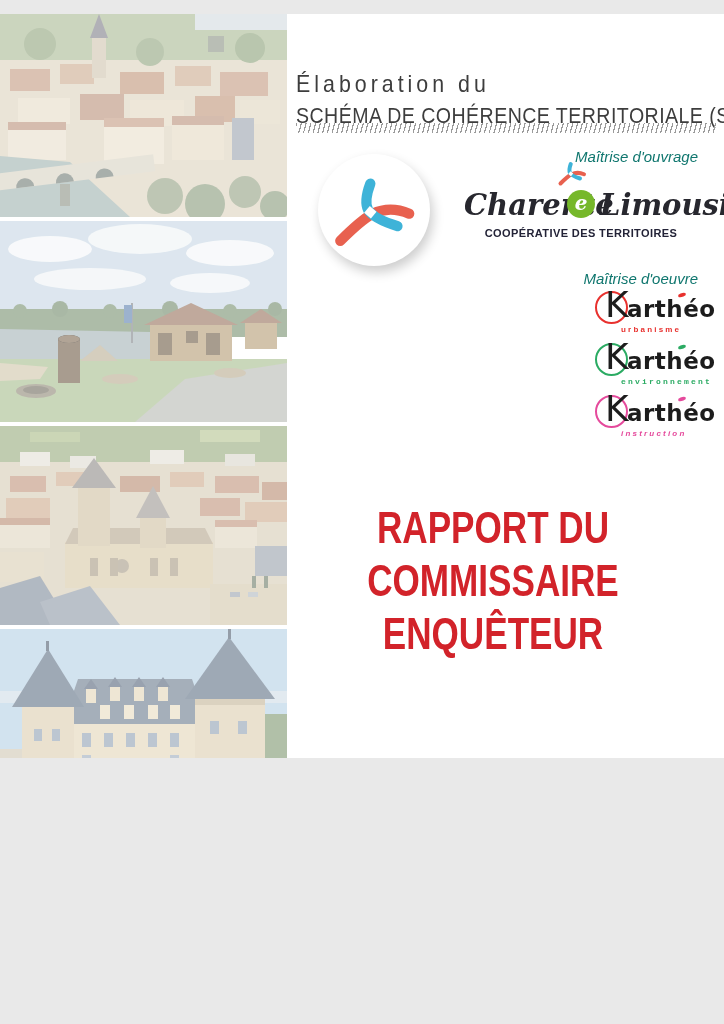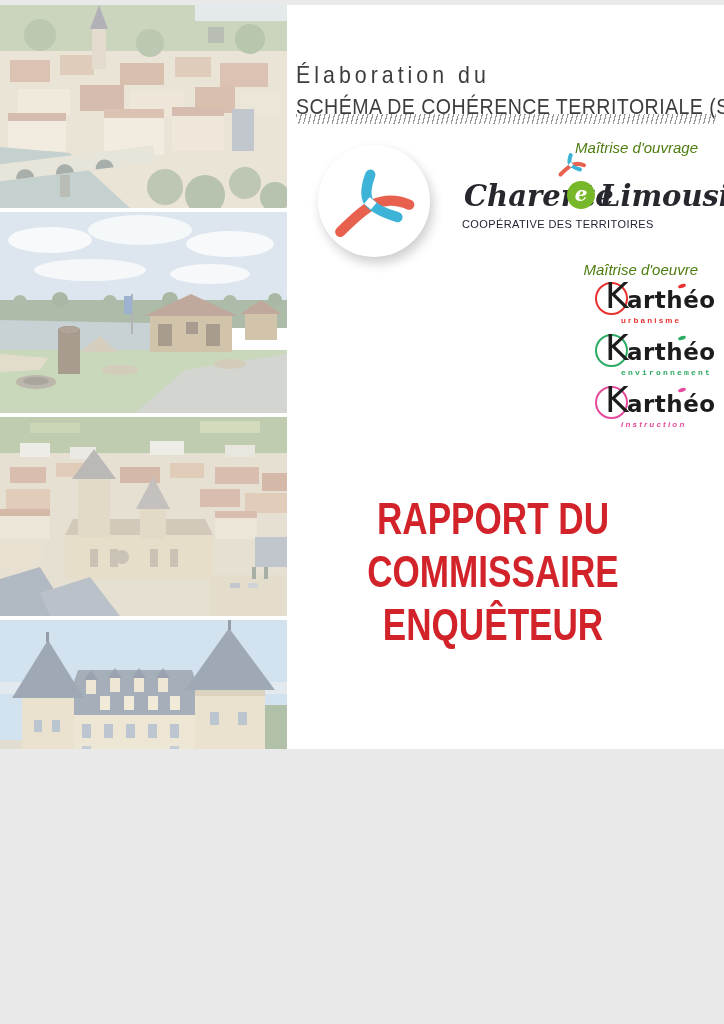--- a/index.html
+++ b/index.html
@@ -1,40 +1,40 @@
 <!DOCTYPE html>
 <html><head>
 <meta charset="utf-8">
 <style>
   * { margin:0; padding:0; box-sizing:border-box; }
   html,body { background:#e9e9e9; }
   .page {
     position:relative; width:724px; height:744px;
-    background:#ffffff; overflow:hidden; margin:5px auto;
+    background:#ffffff; overflow:hidden; margin:14px auto;
     font-family:"Liberation Sans", sans-serif;
   }
 
   
   .photo-strip { position:absolute; left:0; top:0; width:287px; }
   .photo { position:relative; width:287px; overflow:hidden; margin-bottom:4px; }
   .photo svg { display:block; width:287px; height:100%; }
   .photo .fade { position:absolute; inset:0; background:rgba(255,255,255,0.40); }
 
   
   .header { position:absolute; left:296px; top:56px; width:424px; color:#3d3d3d; }
   .h-line1 { display:inline-block; font-size:24px; letter-spacing:4.5px;
              transform:scaleX(0.89); transform-origin:left top; white-space:nowrap; }
   .h-line2 { display:inline-block; font-size:22px; letter-spacing:0.5px; margin-top:5px;
              transform:scaleX(0.89); transform-origin:left top; white-space:nowrap; }
   .hatch { position:absolute; left:296px; top:109px; width:421px; height:10px;
            background:repeating-linear-gradient(105deg,#9b9b9b 0 1.2px, transparent 1.2px 4.6px); }
 
   
   .m-label { position:absolute; right:26px; font-style:italic; font-size:15px;
-             color:#4d7c0f; white-space:nowrap; }
+             color:#0f766e; white-space:nowrap; }
   .m-ouvrage { top:134px; }
   .m-oeuvre  { top:256px;font-style:italic; }
 
   
   .scot-circle { position:absolute; left:318px; top:140px; width:112px; height:112px;
                  border-radius:50%; background:#fff;
                  box-shadow:3px 6px 12px rgba(0,0,0,0.20);
                  display:flex; align-items:center; justify-content:center; }
 
   
@@ -42,21 +42,21 @@
   .ch-row { position:relative; height:64px; }
   .ch-script { position:absolute; bottom:4px; font-family:"DejaVu Serif", serif;
                font-style:italic; font-weight:700; font-size:29px; color:#27272e;
                white-space:nowrap; }
   .ch-w1 { left:2px; }
   .ch-w2 { left:138px; }
   .ch-e { position:absolute; left:105px; bottom:8px; width:28px; height:28px;
           border-radius:50%; color:#fff; text-align:center; line-height:27px;
           font-family:"DejaVu Serif", serif; font-style:italic; font-size:20px; font-weight:700; }
   .ch-prop { position:absolute; left:92px; top:-4px; }
-  .ch-tagline { margin-top:1px; text-align:left; font-size:11px; font-weight:normal;
+  .ch-tagline { margin-top:1px; text-align:center; font-size:11px; font-weight:bold;
                 letter-spacing:0.4px; white-space:nowrap; }
 
   
   .kartheo-col { position:absolute; left:599px; top:276px; width:120px;
                  display:flex; flex-direction:column; gap:8px; }
   .kartheo { position:relative; height:44px; color:#1c1c1c; }
   .k-circle { position:absolute; left:-4px; top:1px; width:33px; height:33px;
               border:2px solid #000; border-radius:50%; }
   .k-letter { position:absolute; left:6px; top:-6px; font-family:"DejaVu Sans", sans-serif;
               font-size:36px; font-weight:500; }

